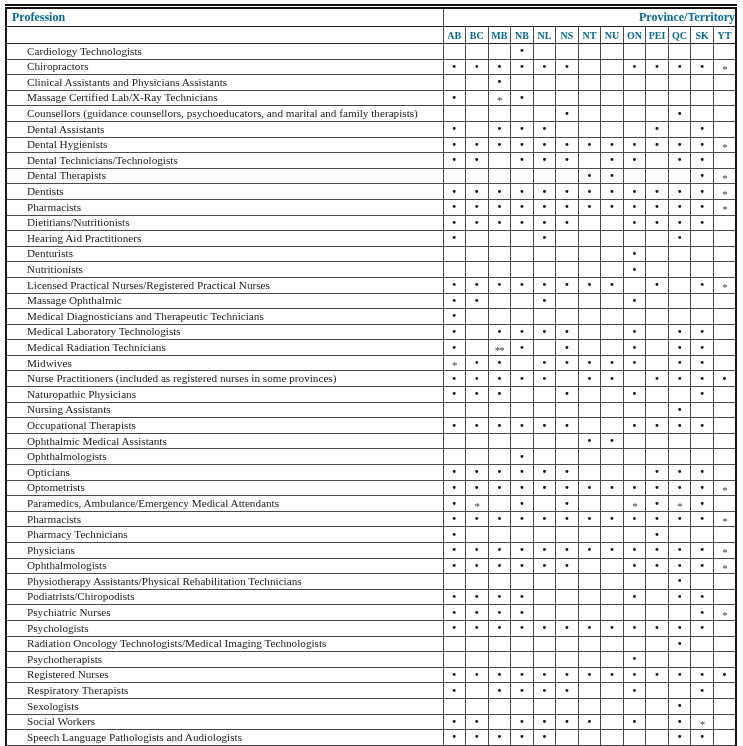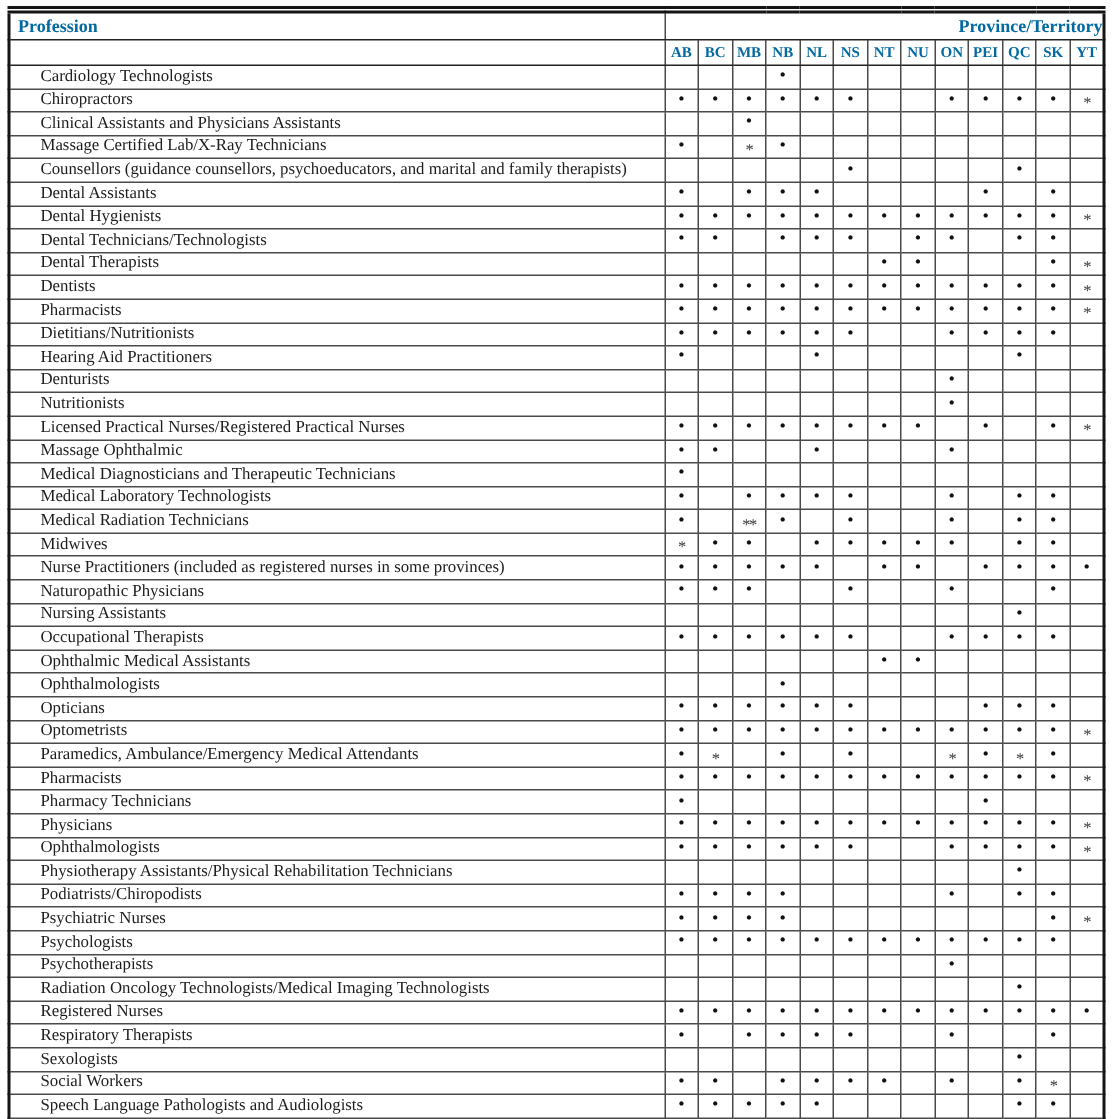--- a/index.html
+++ b/index.html
@@ -711,48 +711,48 @@
           <td class="mark"><span>•</span></td>
           <td class="mark"><span>•</span></td>
           <td class="mark"><span>•</span></td>
           <td class="mark"><span>•</span></td>
           <td class="mark"><span>•</span></td>
           <td class="mark"><span>•</span></td>
           <td class="mark"><span>•</span></td>
           <td class="mark"><span></span></td>
         </tr>
         <tr>
+          <td class="prof">Radiation Oncology Technologists/Medical Imaging Technologists</td>
+          <td class="mark"><span></span></td>
+          <td class="mark"><span></span></td>
+          <td class="mark"><span></span></td>
+          <td class="mark"><span></span></td>
+          <td class="mark"><span></span></td>
+          <td class="mark"><span></span></td>
+          <td class="mark"><span></span></td>
+          <td class="mark"><span></span></td>
+          <td class="mark"><span></span></td>
+          <td class="mark"><span></span></td>
+          <td class="mark"><span>•</span></td>
+          <td class="mark"><span></span></td>
+          <td class="mark"><span></span></td>
+        </tr>
+        <tr>
           <td class="prof">Psychotherapists</td>
           <td class="mark"><span></span></td>
           <td class="mark"><span></span></td>
           <td class="mark"><span></span></td>
           <td class="mark"><span></span></td>
           <td class="mark"><span></span></td>
           <td class="mark"><span></span></td>
           <td class="mark"><span></span></td>
           <td class="mark"><span></span></td>
           <td class="mark"><span>•</span></td>
           <td class="mark"><span></span></td>
           <td class="mark"><span></span></td>
-          <td class="mark"><span></span></td>
-          <td class="mark"><span></span></td>
-        </tr>
-        <tr>
-          <td class="prof">Radiation Oncology Technologists/Medical Imaging Technologists</td>
-          <td class="mark"><span></span></td>
-          <td class="mark"><span></span></td>
-          <td class="mark"><span></span></td>
-          <td class="mark"><span></span></td>
-          <td class="mark"><span></span></td>
-          <td class="mark"><span></span></td>
-          <td class="mark"><span></span></td>
-          <td class="mark"><span></span></td>
-          <td class="mark"><span></span></td>
-          <td class="mark"><span></span></td>
-          <td class="mark"><span>•</span></td>
           <td class="mark"><span></span></td>
           <td class="mark"><span></span></td>
         </tr>
         <tr>
           <td class="prof">Registered Nurses</td>
           <td class="mark"><span>•</span></td>
           <td class="mark"><span>•</span></td>
           <td class="mark"><span>•</span></td>
           <td class="mark"><span>•</span></td>
           <td class="mark"><span>•</span></td>

